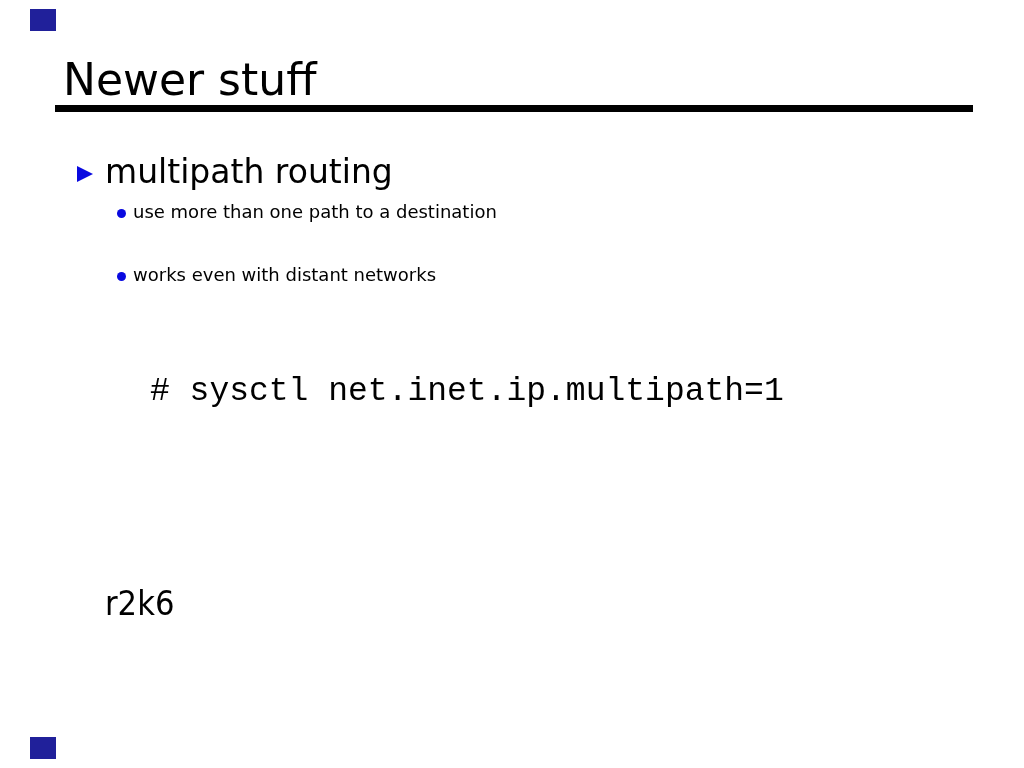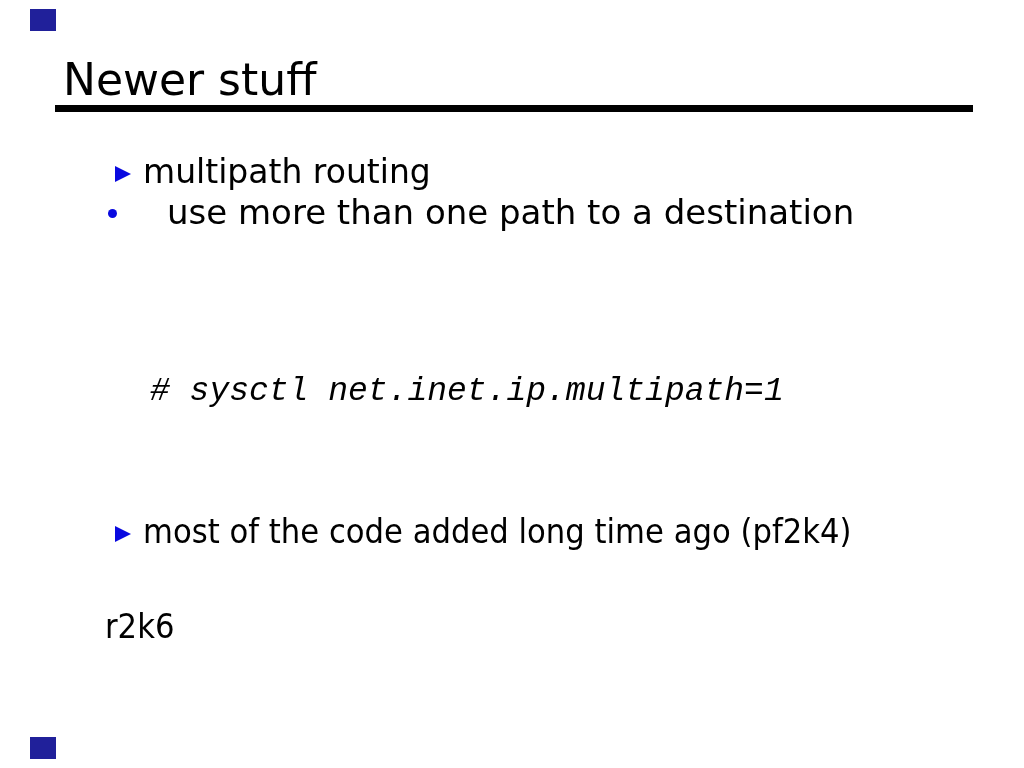--- a/index.html
+++ b/index.html
@@ -48,27 +48,25 @@
   .line {
     position: absolute;
     display: flex;
     align-items: flex-start;
     white-space: nowrap;
   }
   .l1 {
     left: 77px;
     font-size: 33px;
     line-height: 33px;
-    margin-left: 38px;
   }
   .l2 {
-    left: 108px;
-    font-size: 34px;
+    left: 117px;
+    font-size: 18px;
     line-height: 26px;
-    gap: 43px;
   }
   .tri {
     display: inline-block;
     width: 0;
     height: 0;
     border-left: 16px solid #0909e0;
     border-top: 8px solid transparent;
     border-bottom: 8px solid transparent;
     margin-top: 11px;
     margin-right: 12px;
@@ -82,21 +80,20 @@
     background: #0909e0;
     margin-top: 10px;
     margin-right: 7px;
     flex: 0 0 auto;
   }
   .code {
     left: 150px;
     font-family: "Liberation Mono", "DejaVu Sans Mono", monospace;
     font-size: 33px;
     line-height: 33px;
-    font-style: italic;
   }
   .cont {
     left: 105px;
     font-size: 33px;
     line-height: 33px;
   }
   .txt { display: inline-block; }
   .squeeze {
     transform: scaleX(0.93);
     transform-origin: 0 50%;
@@ -116,31 +113,31 @@
     <span class="tri"></span>
     <span class="txt">multipath routing</span>
   </div>
 
   <div class="line l2" style="top:199px">
     <span class="dot"></span>
     <span class="txt">use more than one path to a destination</span>
   </div>
 
 
+  <div class="line l2" style="top:262px">
+    <span class="dot"></span>
+    <span class="txt">works even with distant networks</span>
+  </div>
 
 
   <div class="line code" style="top:375px">
     <span class="txt"># sysctl net.inet.ip.multipath=1</span>
   </div>
 
-  <div class="line l1" style="top:515px">
-    <span class="tri"></span>
-    <span class="txt squeeze">most of the code added long time ago (pf2k4)</span>
-  </div>
 
 
-  <div class="line cont" style="top:610px">
+  <div class="line cont" style="top:587px">
     <span class="txt squeeze">r2k6</span>
   </div>
 
   <div class="corner bottom"></div>
 
 </div>
 
 </body></html>

